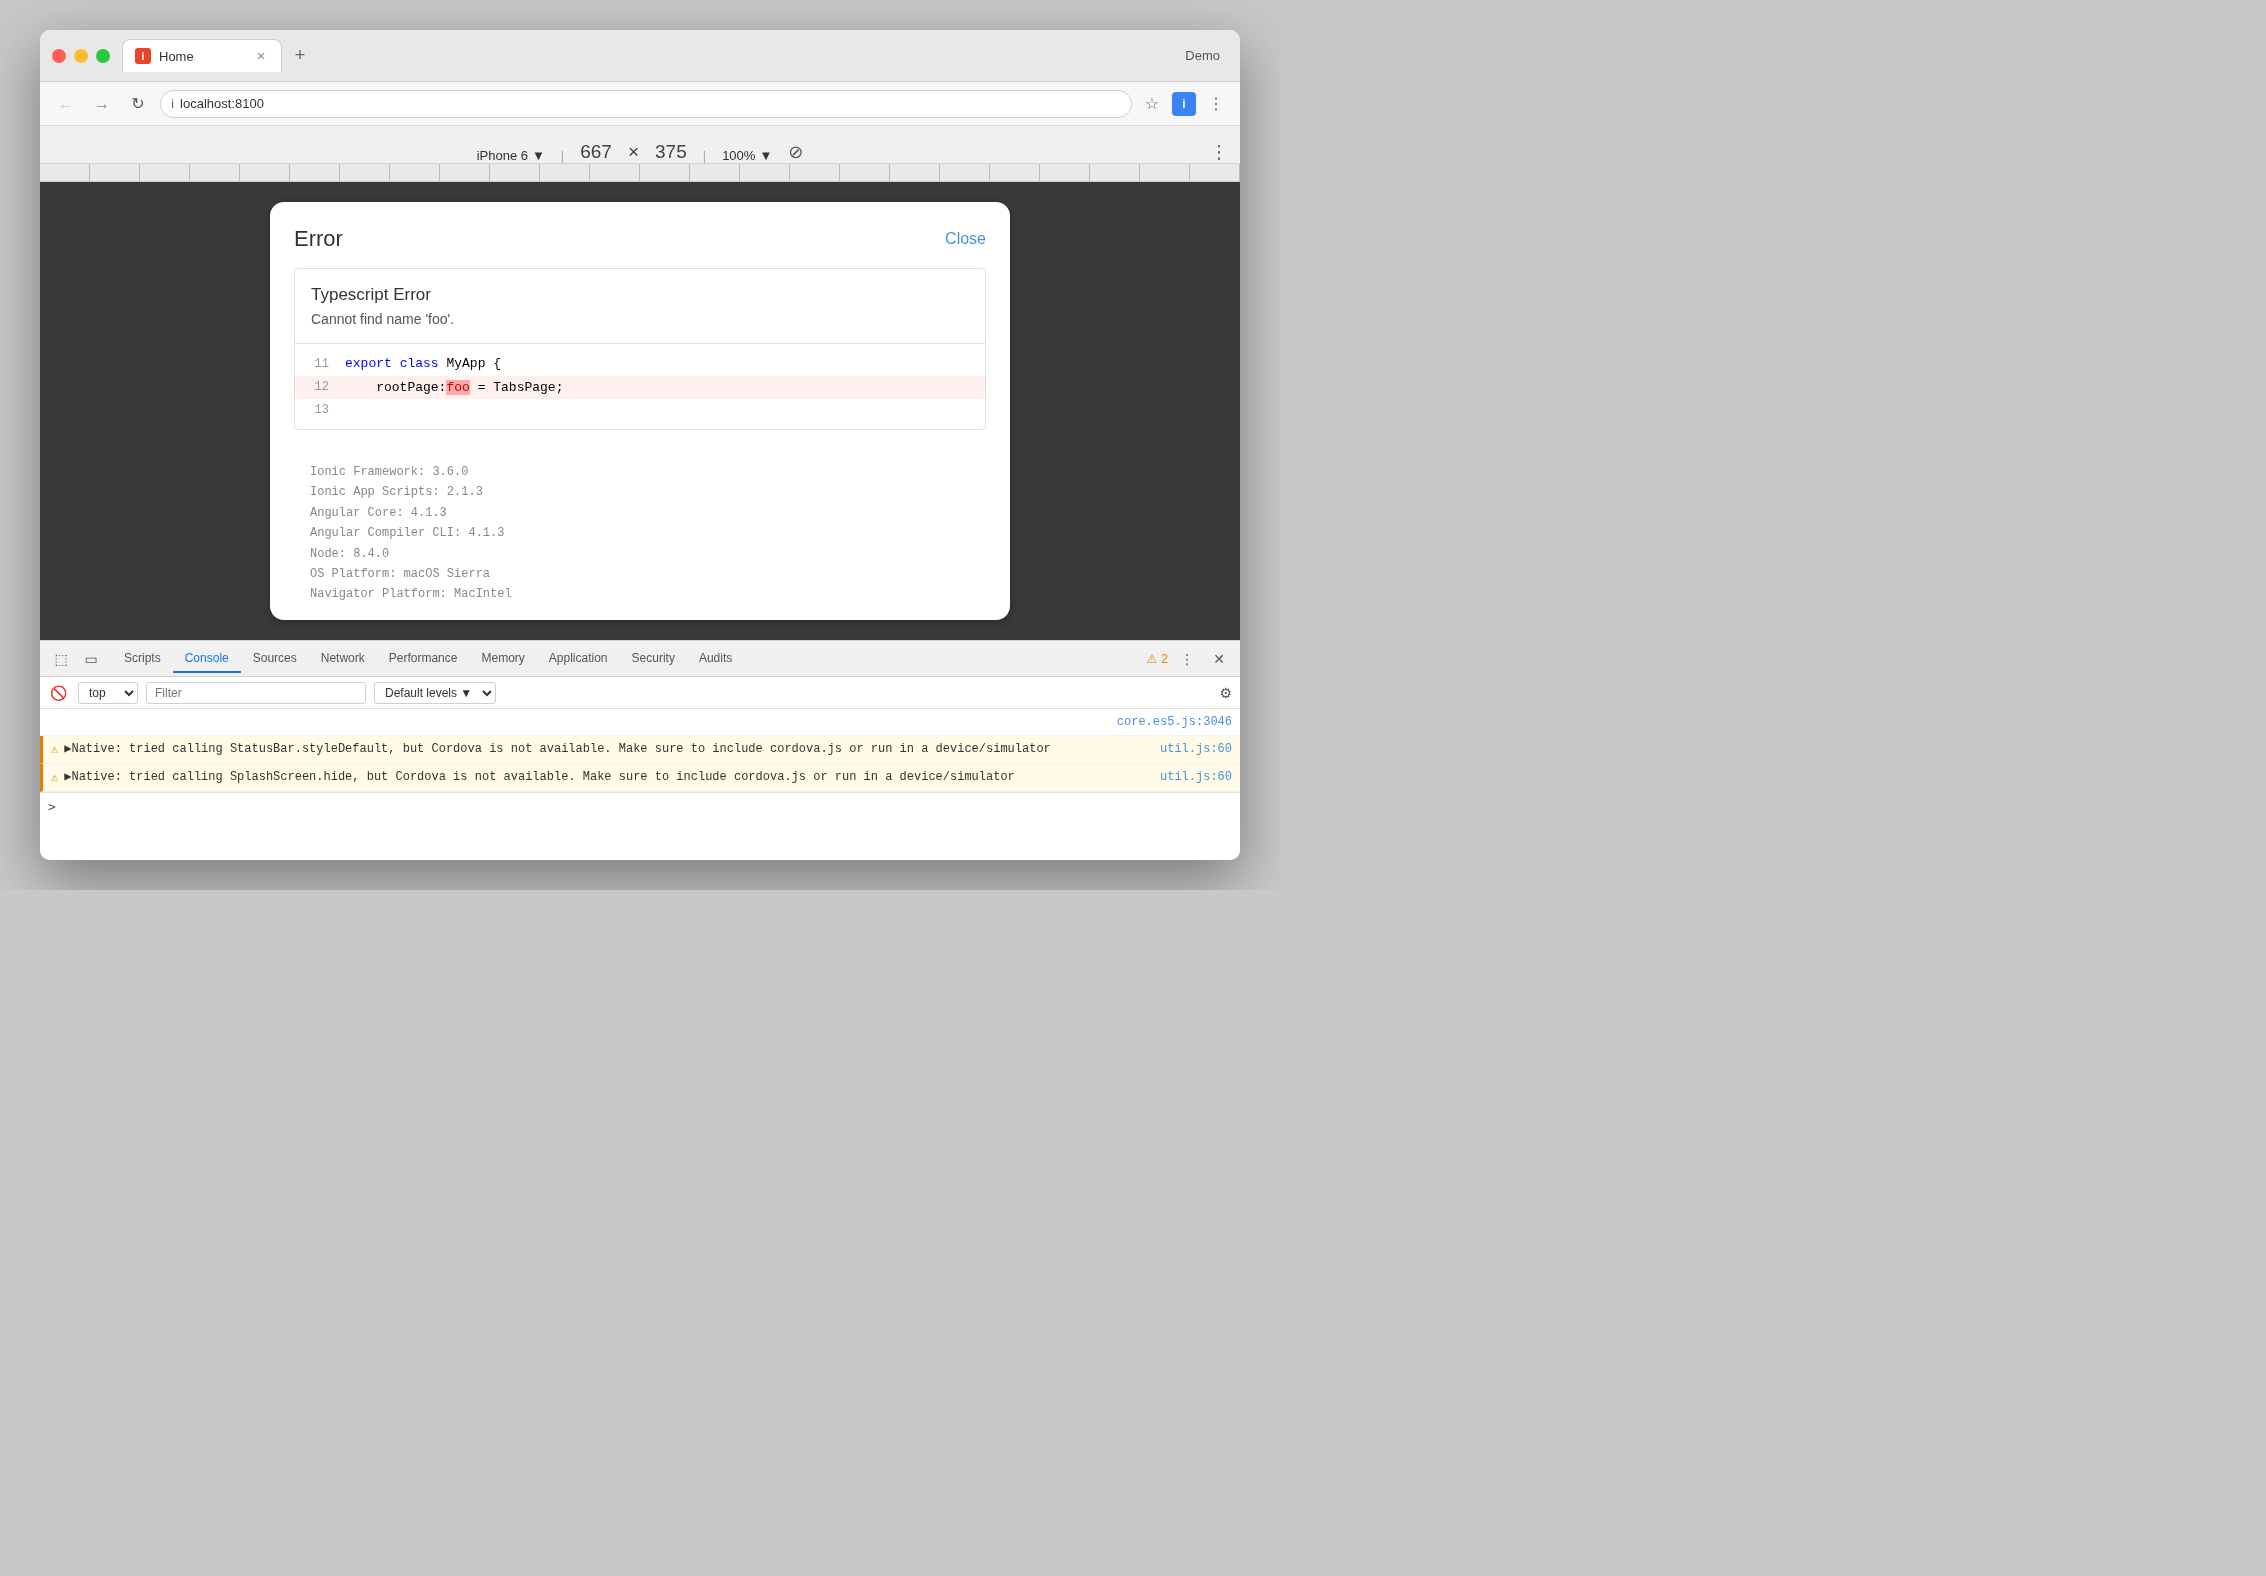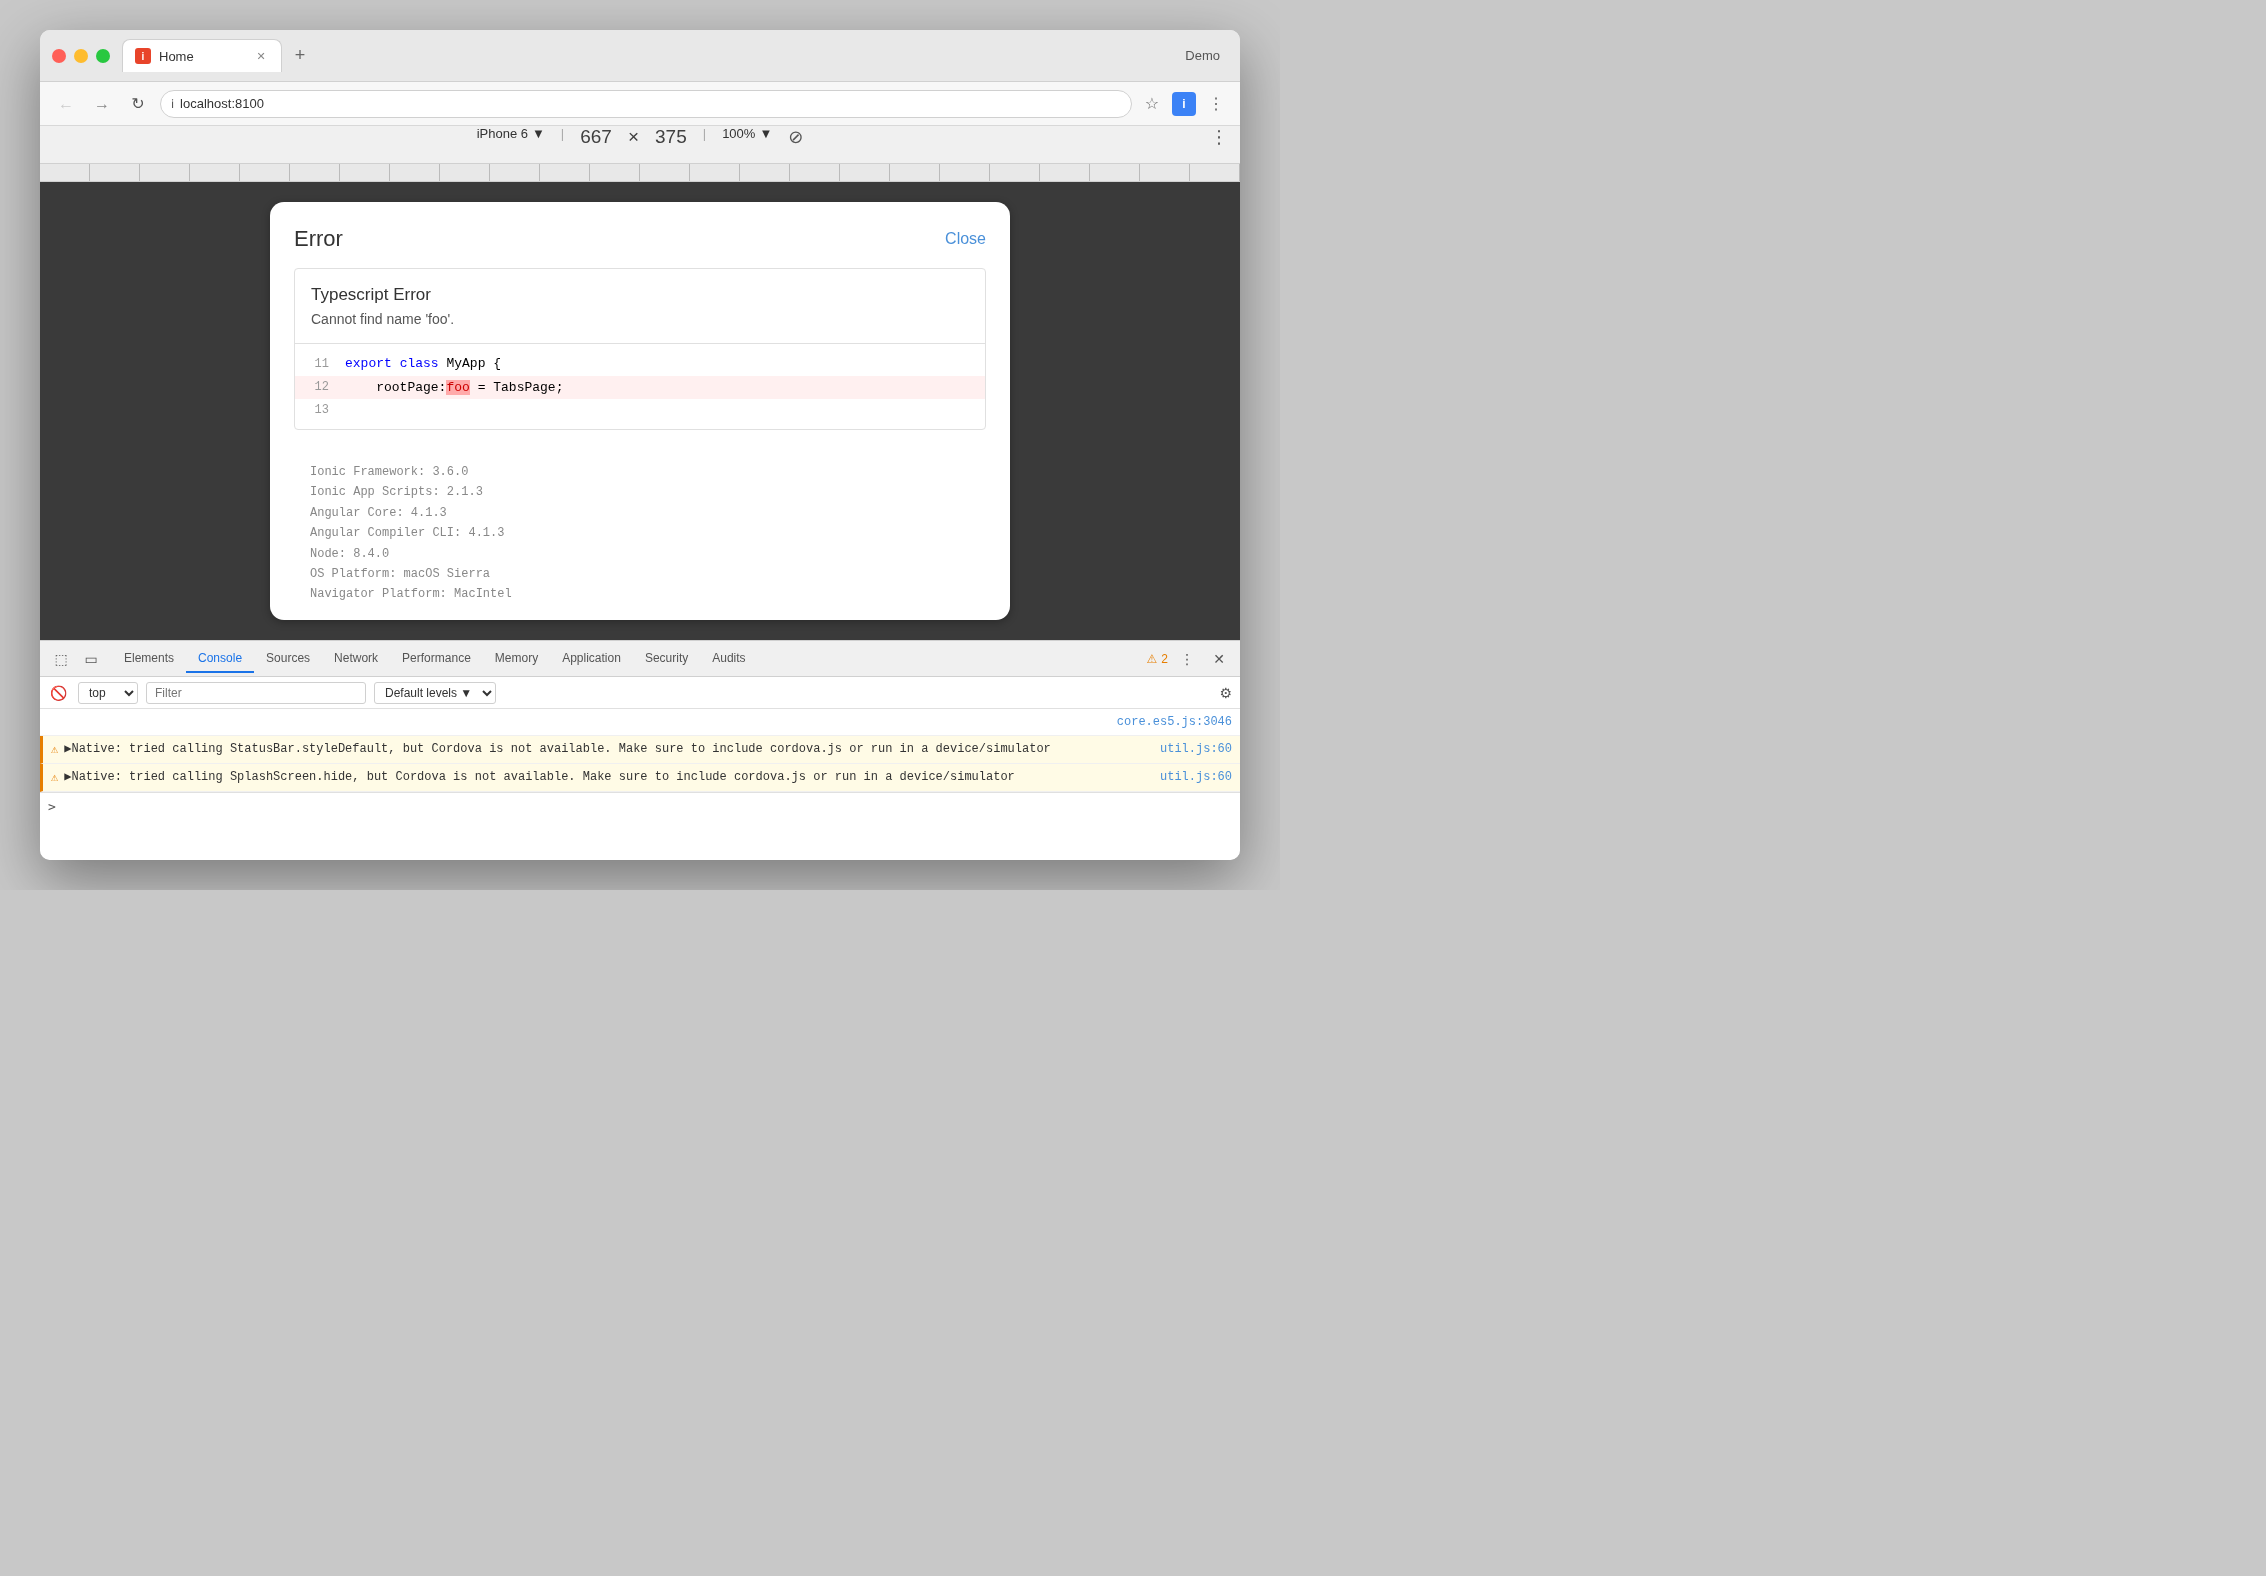--- a/index.html
+++ b/index.html
@@ -177,21 +177,21 @@
       border-radius: 4px;
       color: white;
       font-size: 12px;
       font-weight: bold;
     }
     
     .device-toolbar {
       background: #f0f0f0;
       height: 38px;
       display: flex;
-      align-items: flex-start;
+      align-items: flex-end;
       justify-content: center;
       border-bottom: 1px solid #d0d0d0;
       gap: 16px;
       flex-shrink: 0;
       position: relative;
     }
     .device-selector {
       display: flex;
       align-items: center;
       gap: 4px;
@@ -629,21 +629,21 @@
       </div>
     </div>
 
     <div class="devtools">
 
       <div class="devtools-tabs">
         <div class="devtools-left-icons">
           <button class="devtools-icon-btn">⬚</button>
           <button class="devtools-icon-btn">▭</button>
         </div>
-        <div class="devtools-tab">Elements</div>
+        <div class="devtools-tab">Scripts</div>
         <div class="devtools-tab active">Console</div>
         <div class="devtools-tab">Sources</div>
         <div class="devtools-tab">Network</div>
         <div class="devtools-tab">Performance</div>
         <div class="devtools-tab">Memory</div>
         <div class="devtools-tab">Application</div>
         <div class="devtools-tab">Security</div>
         <div class="devtools-tab">Audits</div>
         <div class="devtools-right">
           <div class="warning-badge">

